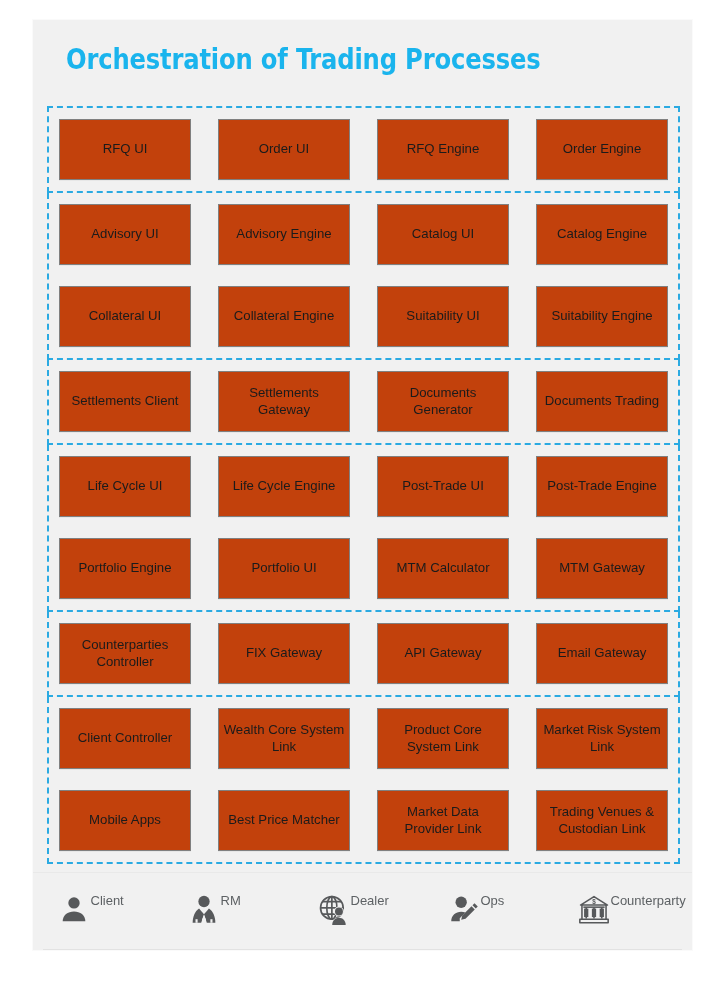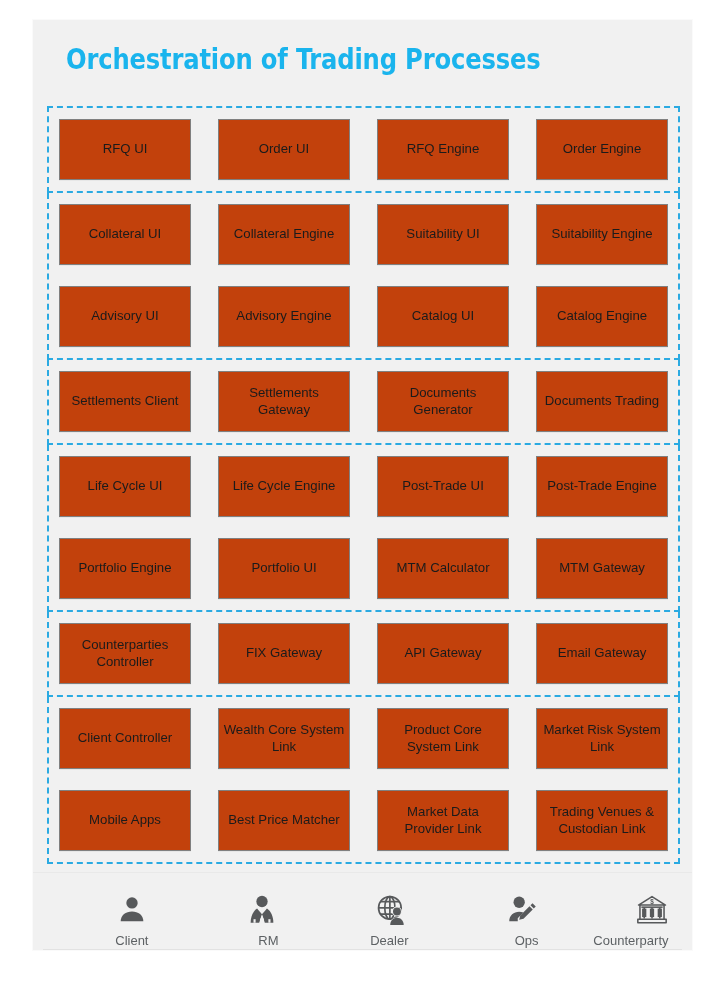--- a/index.html
+++ b/index.html
@@ -108,22 +108,21 @@
     left: 0;
     top: 14px;
     width: 659px;
     display: flex;
     justify-content: center;
     gap: 38px;
   }
   .actor {
     width: 92px;
     display: flex;
-    flex-direction: column;
-    align-items: flex-end;
+    align-items: flex-start;
   }
   .actor .glyph {
     height: 40px;
     display: flex;
     align-items: flex-end;
     justify-content: center;
   }
   .actor .glyph svg { display: block; }
   .actor .caption {
     margin-top: 6px;
@@ -163,44 +162,44 @@
               <span>RFQ Engine</span>
             </div>
             <div class="node">
               <span>Order Engine</span>
             </div>
           </div>
         </div>
         <div class="group">
           <div class="row">
             <div class="node">
+              <span>Advisory UI</span>
+            </div>
+            <div class="node">
+              <span>Advisory Engine</span>
+            </div>
+            <div class="node">
+              <span>Catalog UI</span>
+            </div>
+            <div class="node">
+              <span>Catalog Engine</span>
+            </div>
+          </div>
+          <div class="row">
+            <div class="node">
               <span>Collateral UI</span>
             </div>
             <div class="node">
               <span>Collateral Engine</span>
             </div>
             <div class="node">
               <span>Suitability UI</span>
             </div>
             <div class="node">
               <span>Suitability Engine</span>
-            </div>
-          </div>
-          <div class="row">
-            <div class="node">
-              <span>Advisory UI</span>
-            </div>
-            <div class="node">
-              <span>Advisory Engine</span>
-            </div>
-            <div class="node">
-              <span>Catalog UI</span>
-            </div>
-            <div class="node">
-              <span>Catalog Engine</span>
             </div>
           </div>
         </div>
         <div class="group">
           <div class="row">
             <div class="node">
               <span>Settlements Client</span>
             </div>
             <div class="node">
               <span>Settlements Gateway</span>

